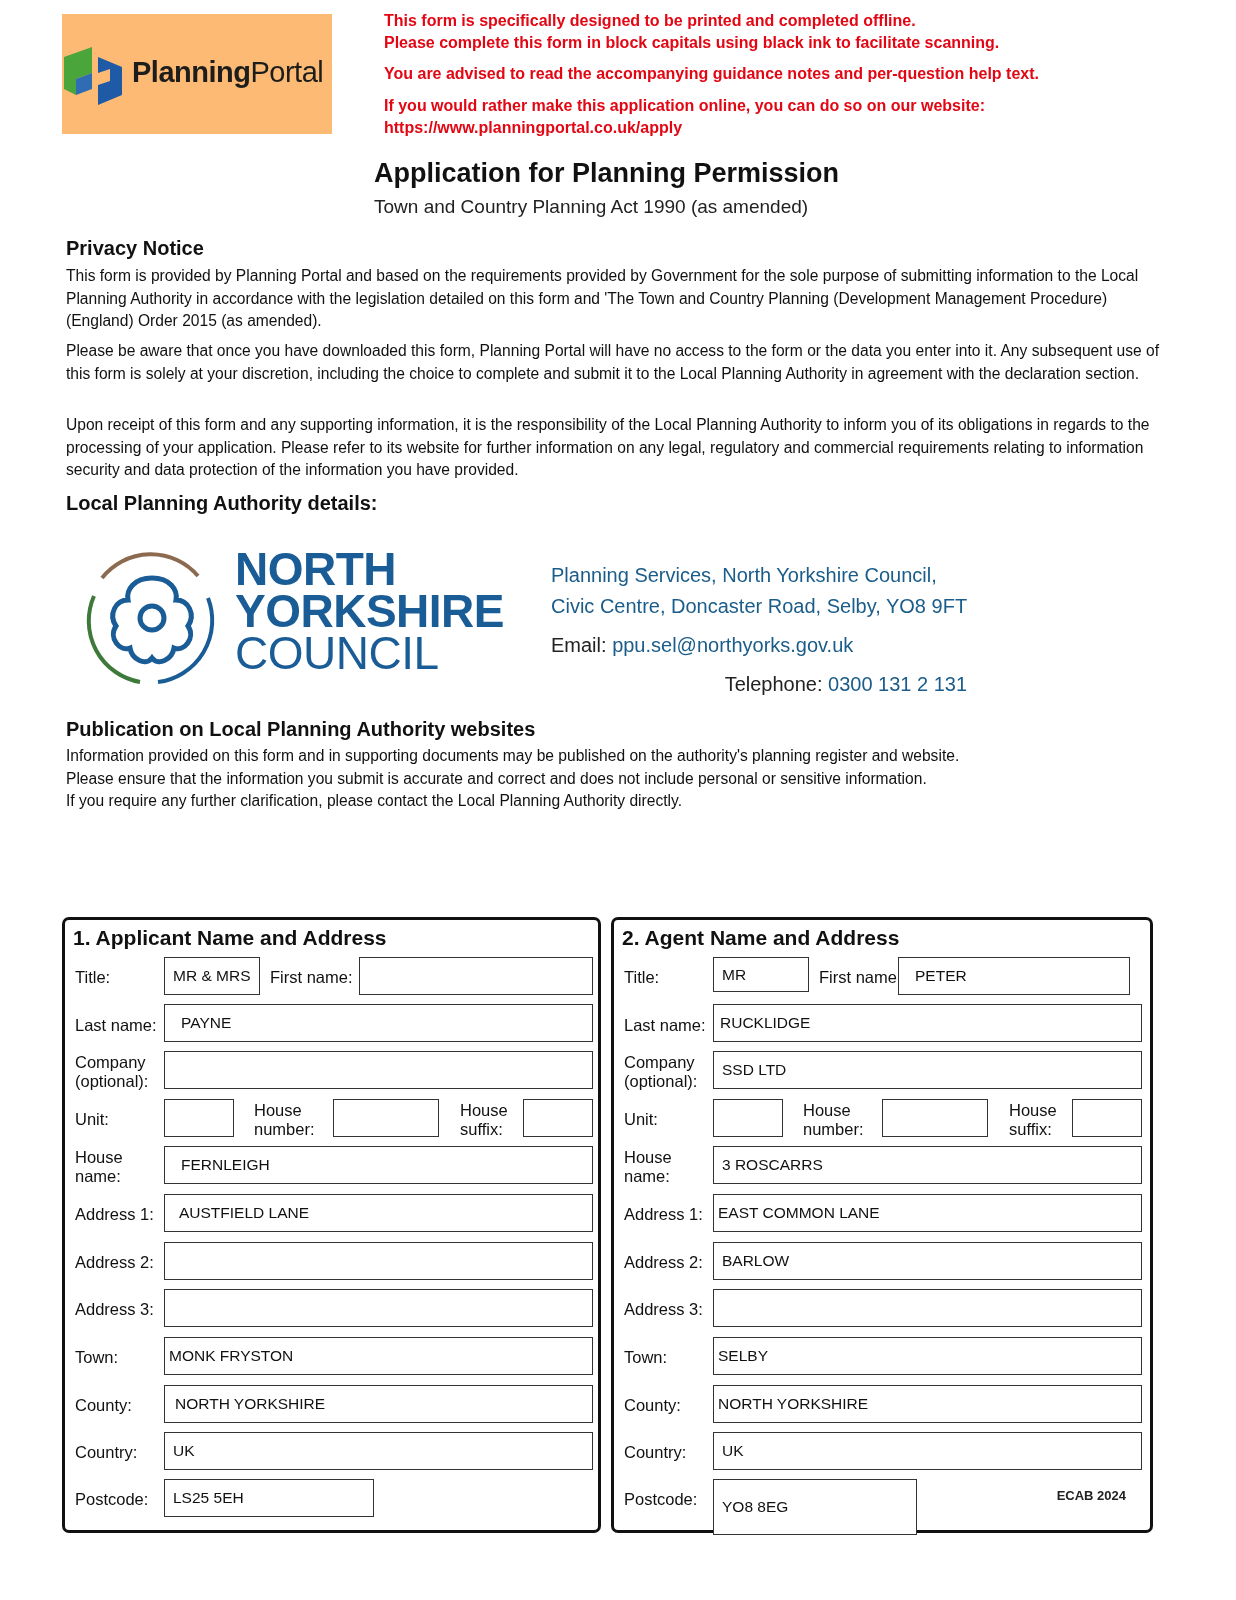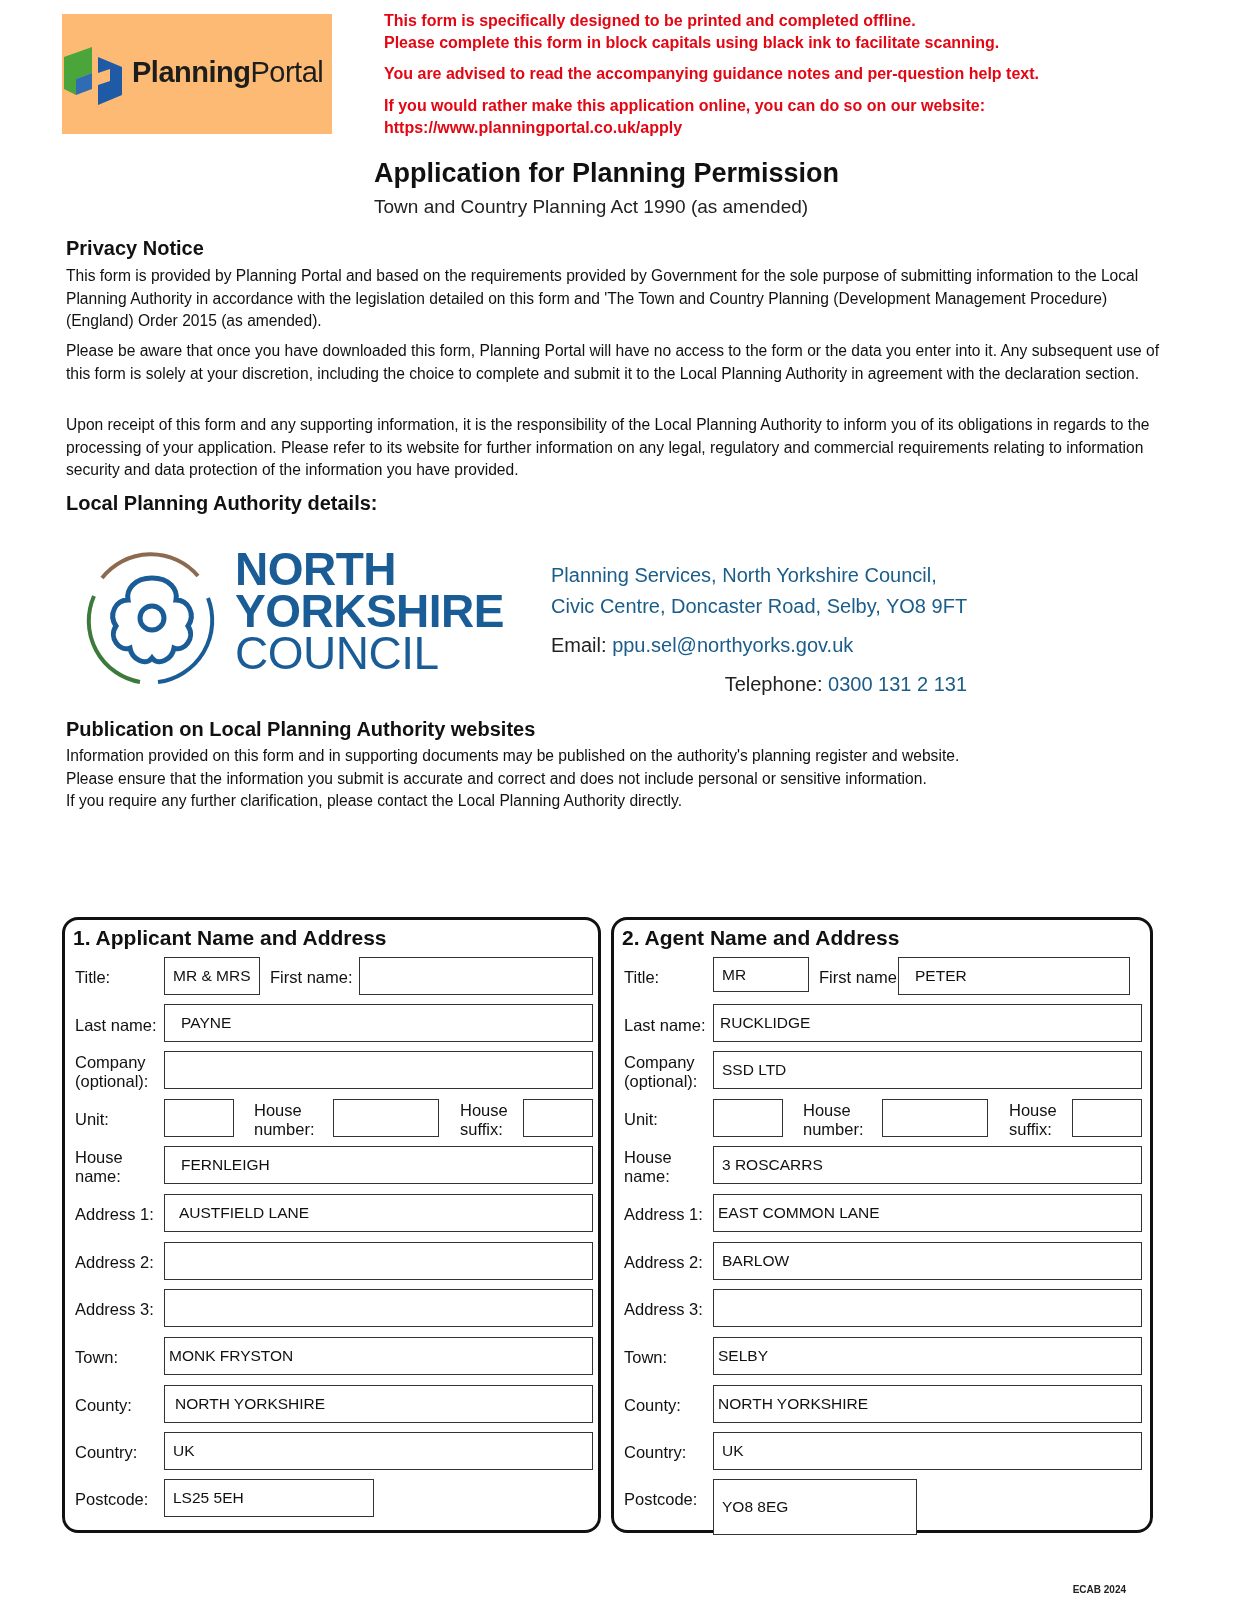--- a/index.html
+++ b/index.html
@@ -13,25 +13,25 @@
   .red { color:#e30613; font-weight:700; font-size:16px; line-height:22px; font-family:"Liberation Sans", sans-serif; }
   .title { left:374px; top:158px; font-size:27px; font-weight:700; }
   .subtitle { left:374px; top:196px; font-size:19px; color:#222; }
   .h2 { font-size:20px; font-weight:700; }
   .para { font-size:15.6px; line-height:22.5px; color:#111; width:1100px; }
   .nyc-logo { left:80px; top:548px; width:440px; height:150px; }
   .nyc-text { position:absolute; left:155px; top:0px; color:#1a5c96; font-size:46px; line-height:42px; letter-spacing:-0.5px; }
   .nyc-text .b { font-weight:700; }
   .lpa { left:551px; top:560px; font-size:20px; color:#1a5c8a; line-height:31px; }
   .lpa .blk { color:#222; }
-  .panel { border:3px solid #111; border-radius:16px; background:#fff; }
+  .panel { border:3px solid #111; border-radius:7px; background:#fff; }
   .panel-h { position:absolute; left:8px; top:6px; font-size:21px; font-weight:700; }
   .lbl { position:absolute; font-size:16.5px; line-height:19px; color:#111; }
   .box { position:absolute; border:1.5px solid #333; background:#fff; font-family:"Liberation Sans", sans-serif; font-size:15.5px; color:#111; box-sizing:border-box; padding-left:8px; display:flex; align-items:center; }
-  .foot { right:110px; top:1584px; font-size:10px; font-weight:700; color:#222; }
+  .foot { right:110px; top:1488px; font-size:13px; font-weight:700; color:#222; }
 </style>
 </head>
 <body>
 
 <div class="abs logo-pp">
   <svg width="64" height="70" viewBox="0 0 64 70">
     <polygon points="0,18 28,8 28,34 12,40 12,56 0,50" fill="#4aa63a"></polygon>
     <polygon points="12,40 28,34 28,50 12,56" fill="#2f6cb3"></polygon>
     <polygon points="34,18 58,28 58,56 34,66 34,46 46,42 46,30 34,34" fill="#1f5aa6"></polygon>
   </svg>

